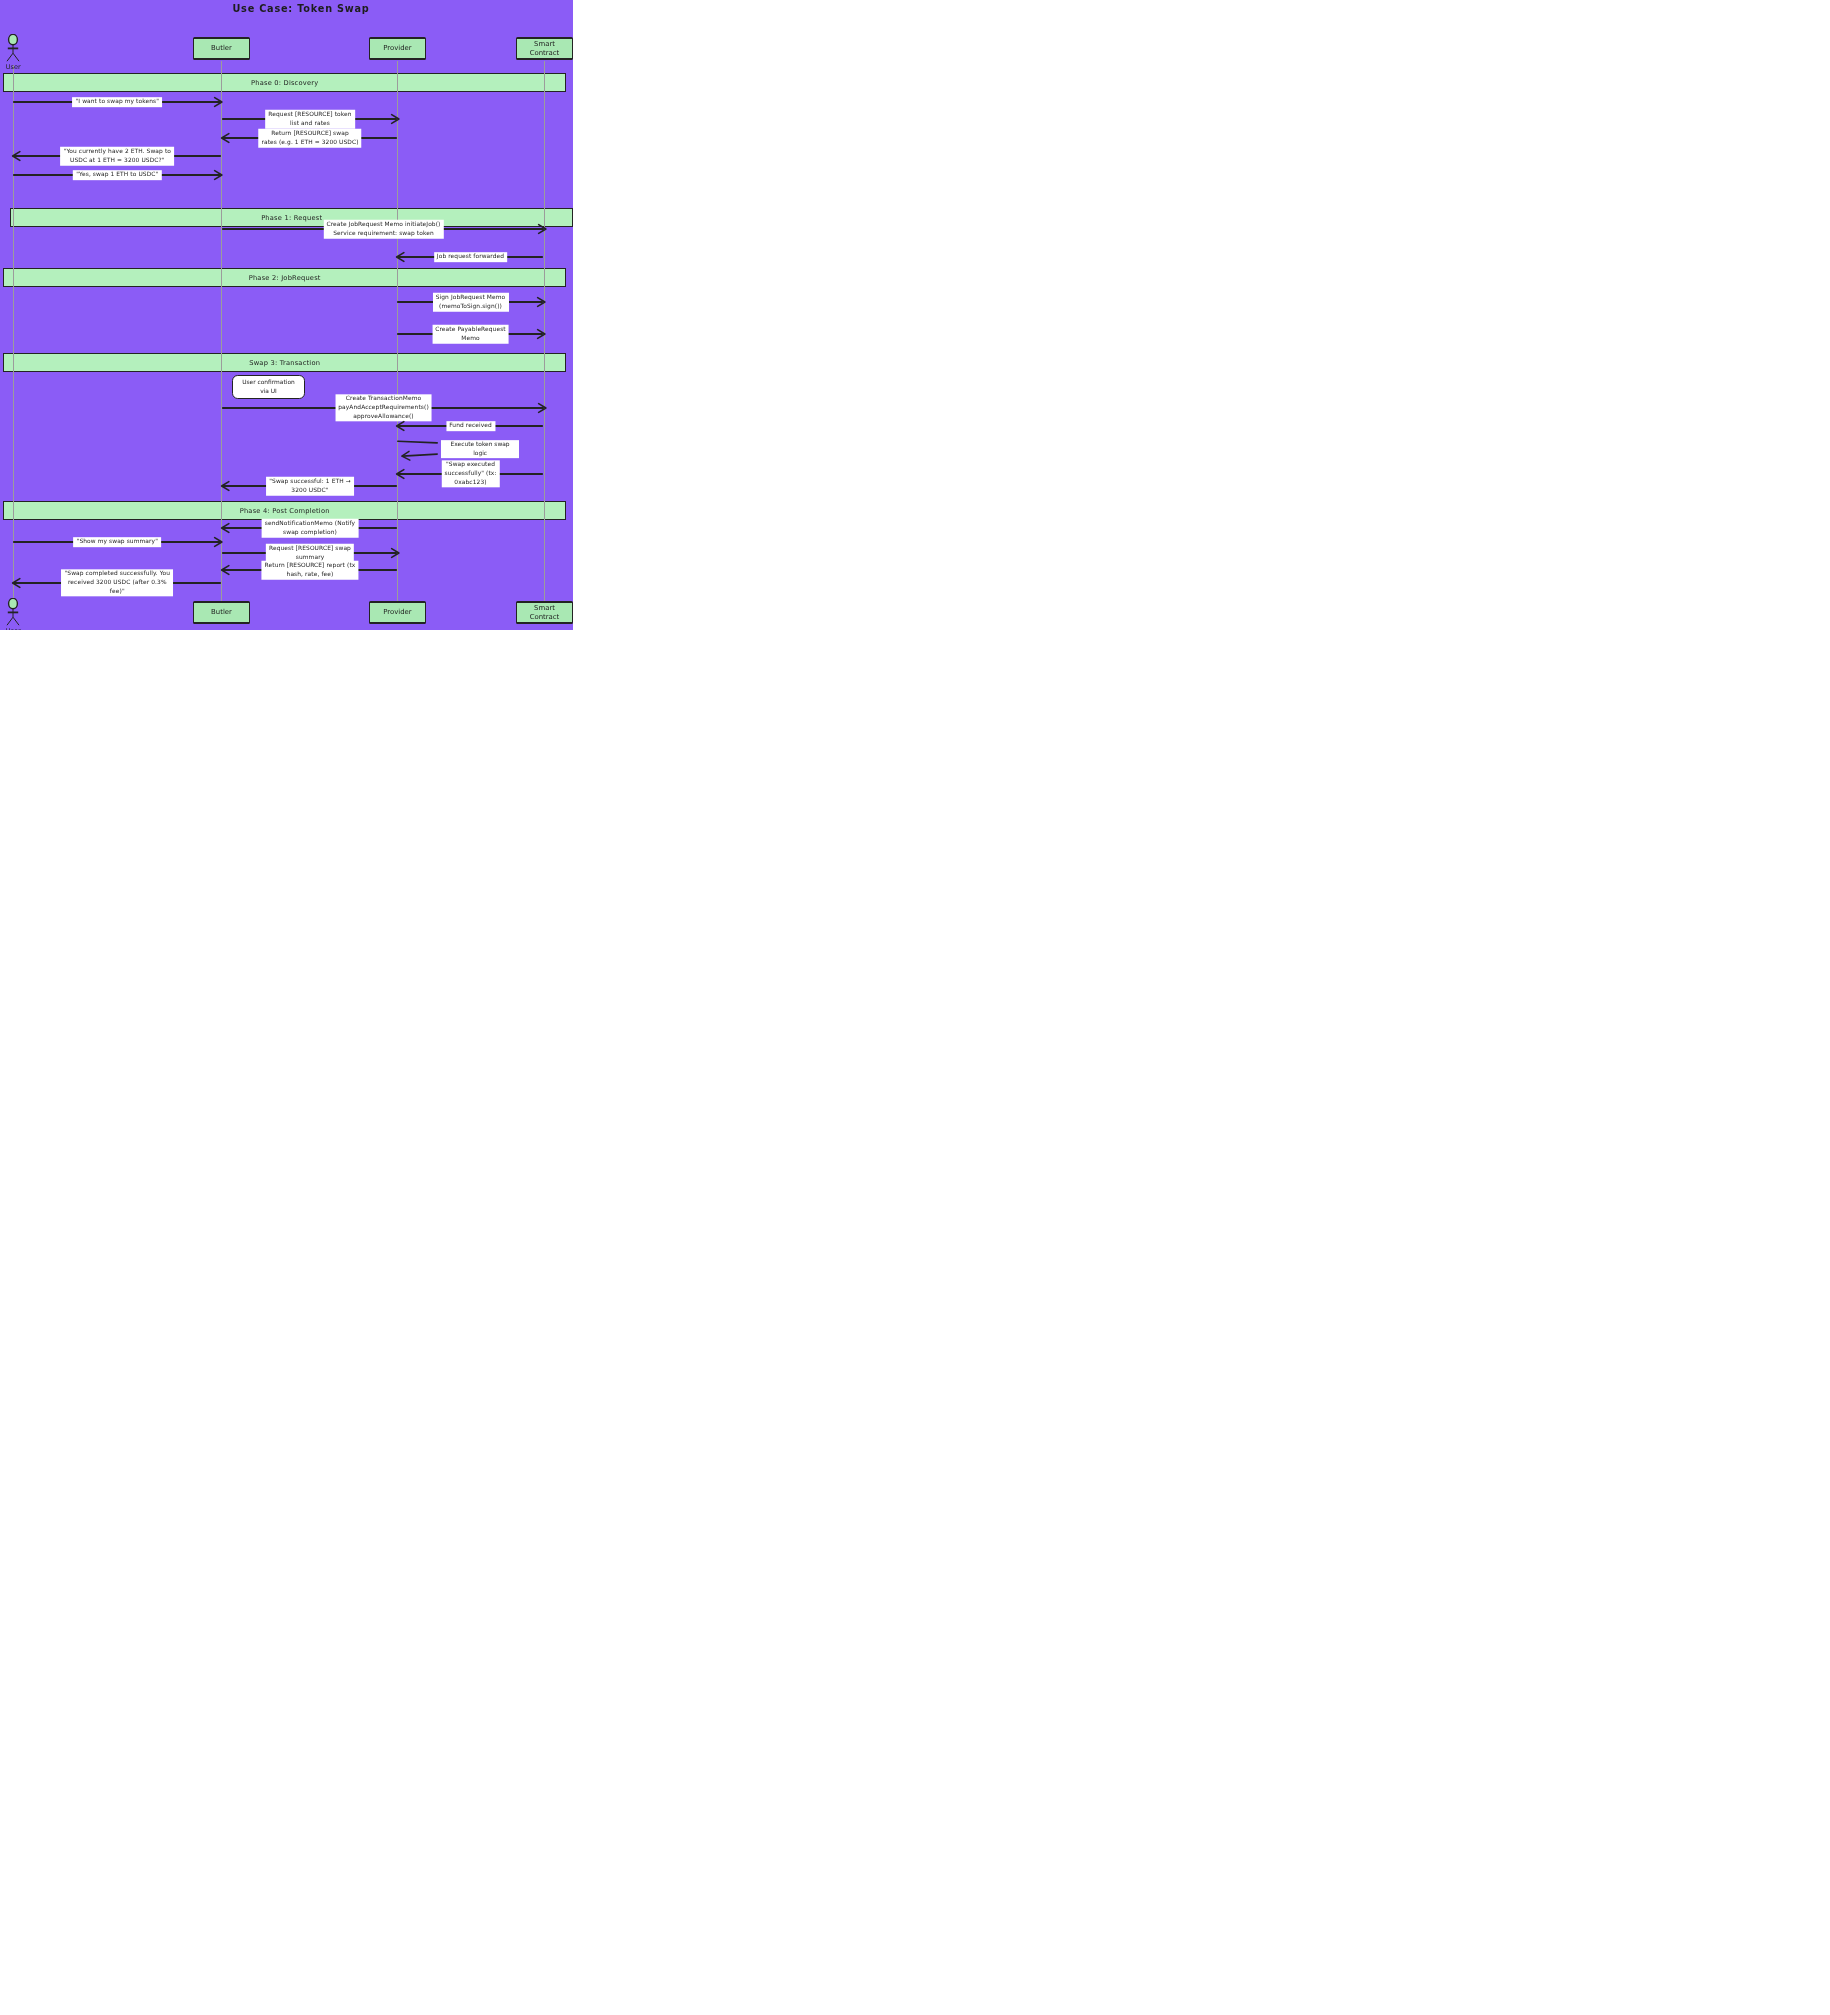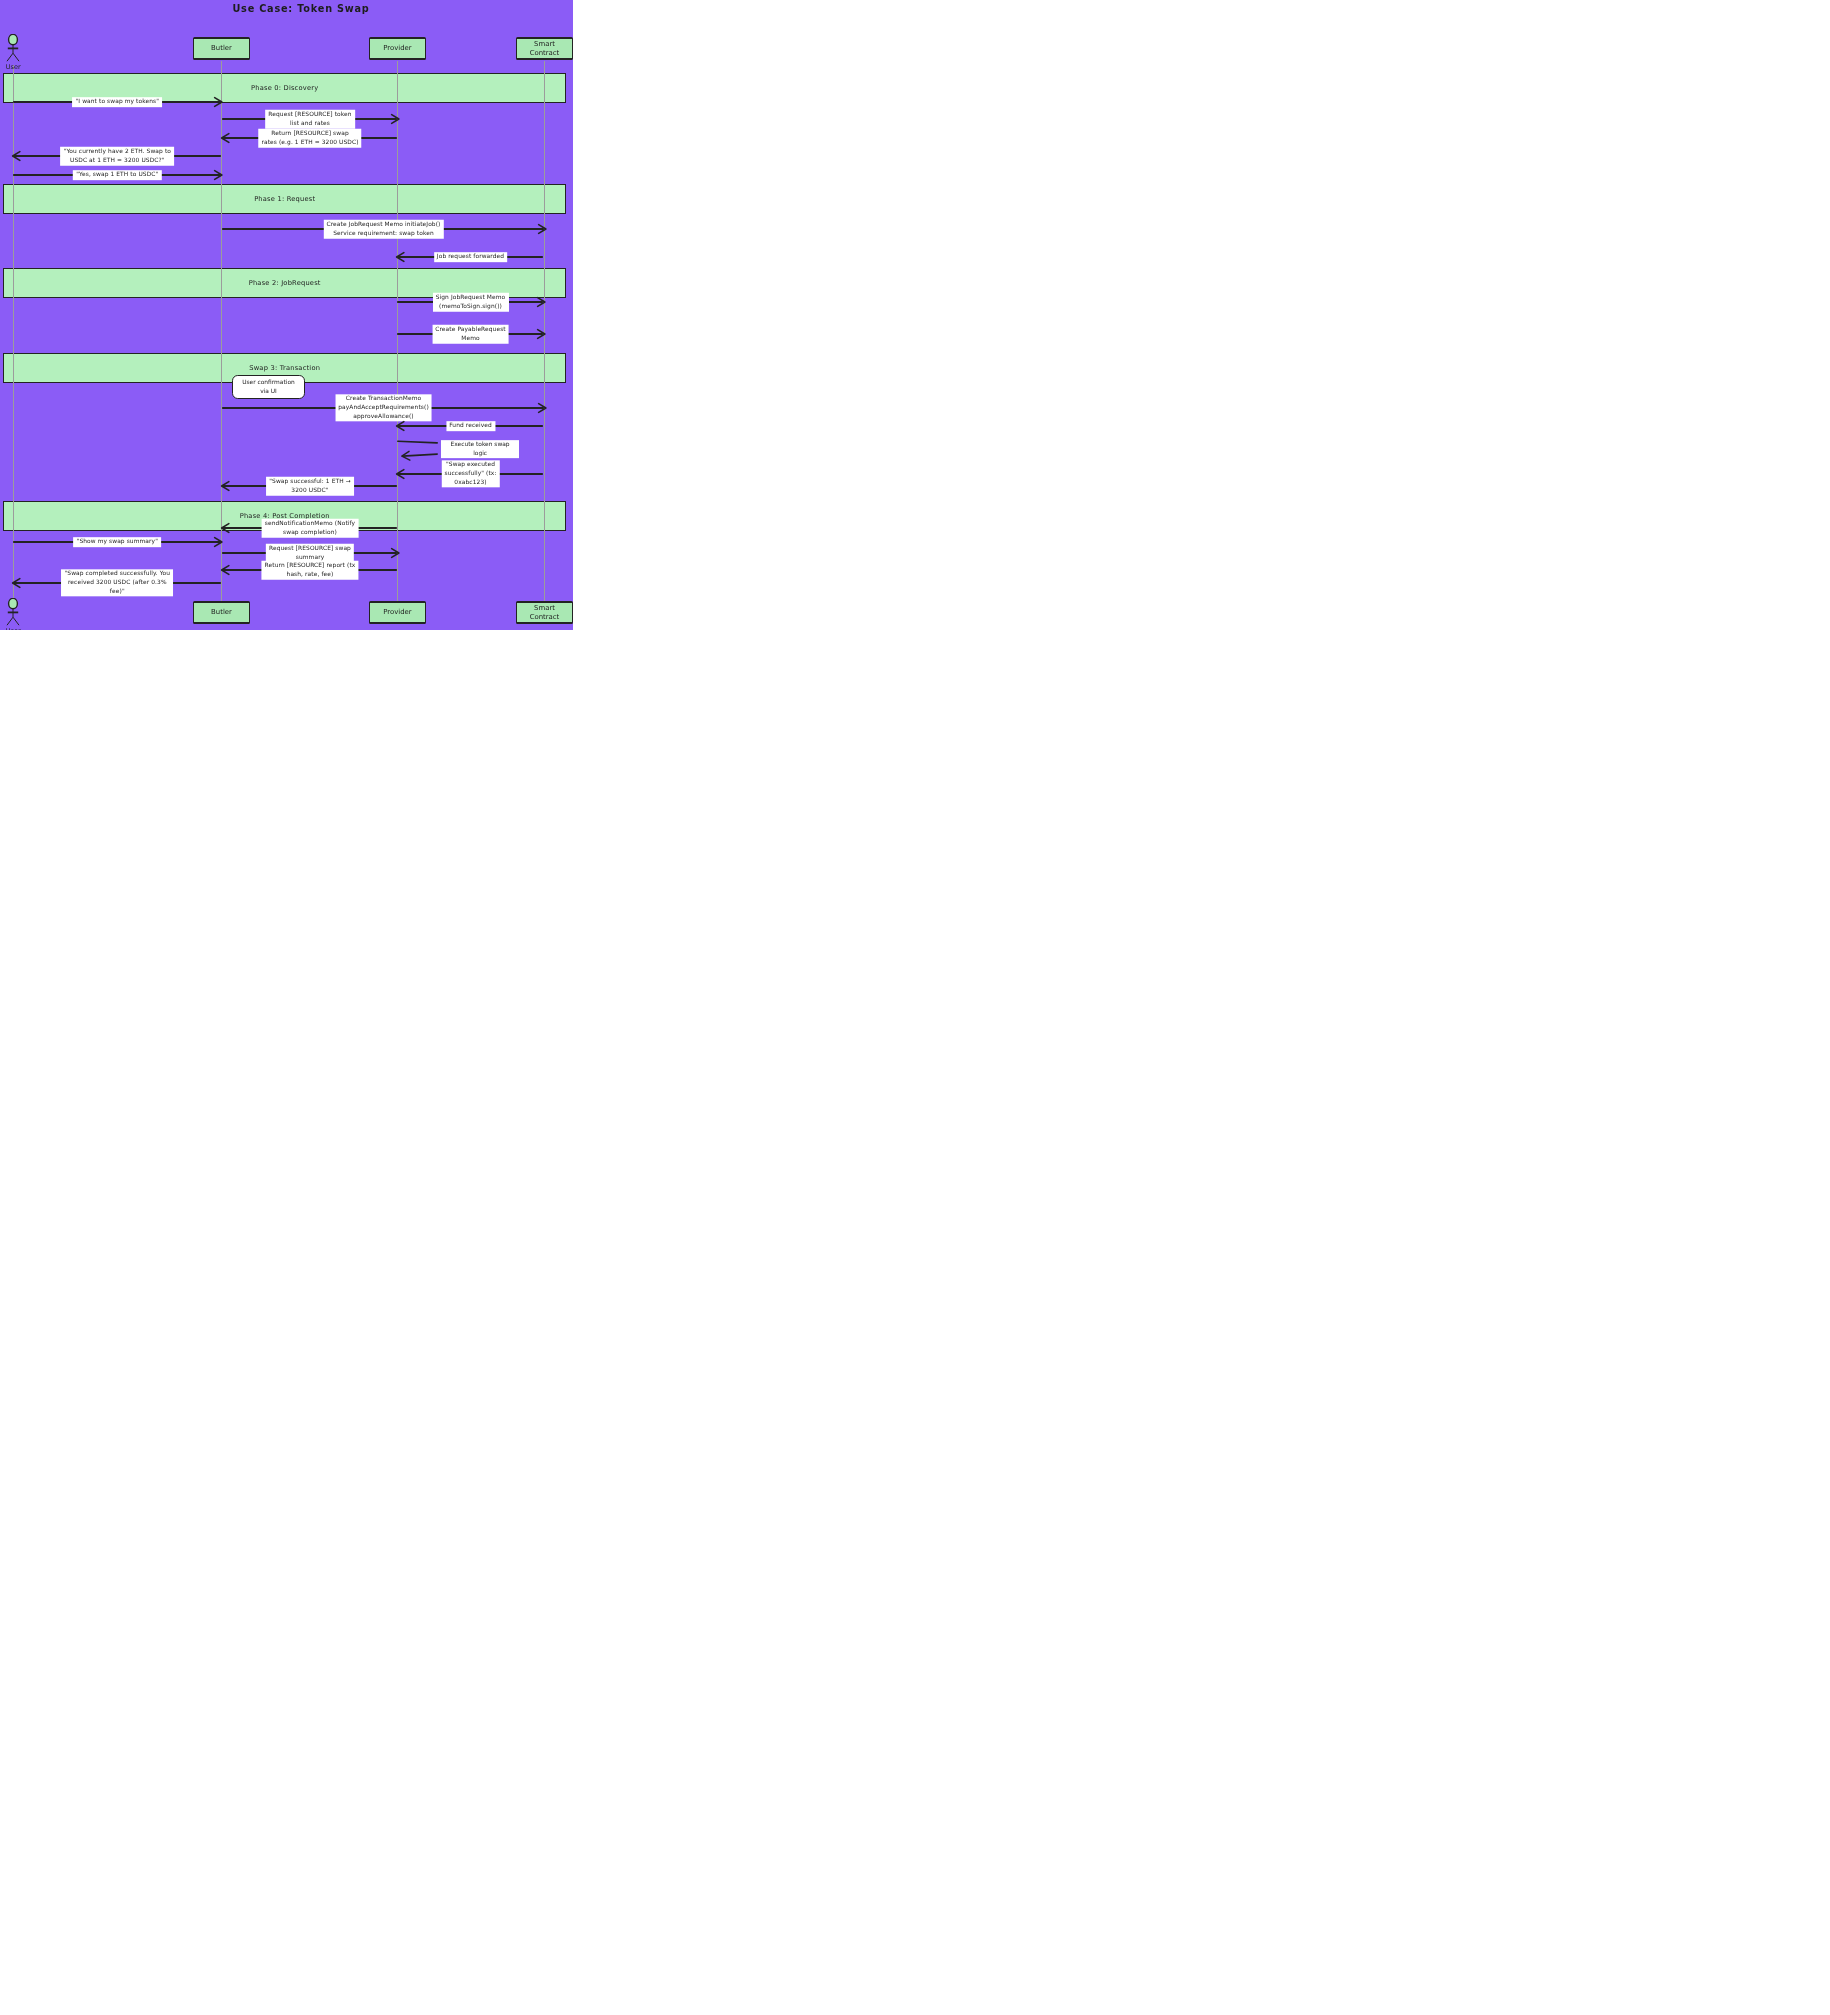--- a/index.html
+++ b/index.html
@@ -11,21 +11,21 @@
     position:relative; width:573px; height:630px; background:#8b5cf6;
     font-family:"DejaVu Sans","Liberation Sans",sans-serif; color:var(--ink);
     overflow:hidden;
   }
   .title{
     position:absolute; top:3.2px; left:301px; transform:translateX(-50%);
     font-size:9.7px; font-weight:bold; letter-spacing:0.8px; white-space:nowrap;
     z-index:8;
   }
   .band{
-    position:absolute; left:3.2px; width:563px; height:30px;
+    position:absolute; left:3.2px; width:563px; height:19px;
     background:var(--fill); border:1.2px solid var(--border);
     display:flex; align-items:center; justify-content:center;
     font-size:6.7px; letter-spacing:0.2px; z-index:2; box-sizing:border-box;
   }
   .lifeline{
     position:absolute; width:0.8px; background:var(--lifeline); z-index:3;
   }
   .pbox{
     position:absolute; width:57px; height:23.4px; background:var(--boxfill);
     border:1.2px solid var(--border); border-top-width:2.4px; border-bottom-width:2.4px;
@@ -62,21 +62,21 @@
     padding:0 1.6px; z-index:5; width:max-content;
   }
 </style>
 </head>
 <body>
 
 <div id="canvas">
   <div class="title">Use Case: Token Swap</div>
   <div id="layer">
       <div class="band" style="top: 73px;">Phase 0: Discovery</div>
-      <div class="band" style="top: 184px;">Phase 1: Request</div>
+      <div class="band" style="top: 208px; margin-left: 7px;">Phase 1: Request</div>
       <div class="band" style="top: 268px;">Phase 2: JobRequest</div>
       <div class="band" style="top: 353px;">Swap 3: Transaction</div>
       <div class="band" style="top: 501px;">Phase 4: Post Completion</div>
       <div class="lifeline" style="left: 13px; top: 65px; height: 533px;"></div>
       <div class="lifeline" style="left: 221px; top: 61px; height: 540px;"></div>
       <div class="lifeline" style="left: 397px; top: 61px; height: 540px;"></div>
       <div class="lifeline" style="left: 544px; top: 61px; height: 540px;"></div>
       <div class="actor" style="left: 1.2px; top: 34px;"><svg width="24" height="28" viewBox="0 0 60 70">
           <ellipse cx="30" cy="14" rx="11" ry="13" fill="#a9e8b3" stroke="#232323" stroke-width="3.5"></ellipse>
           <line x1="30" y1="27" x2="30" y2="48" stroke="#232323" stroke-width="2.5"></line>

